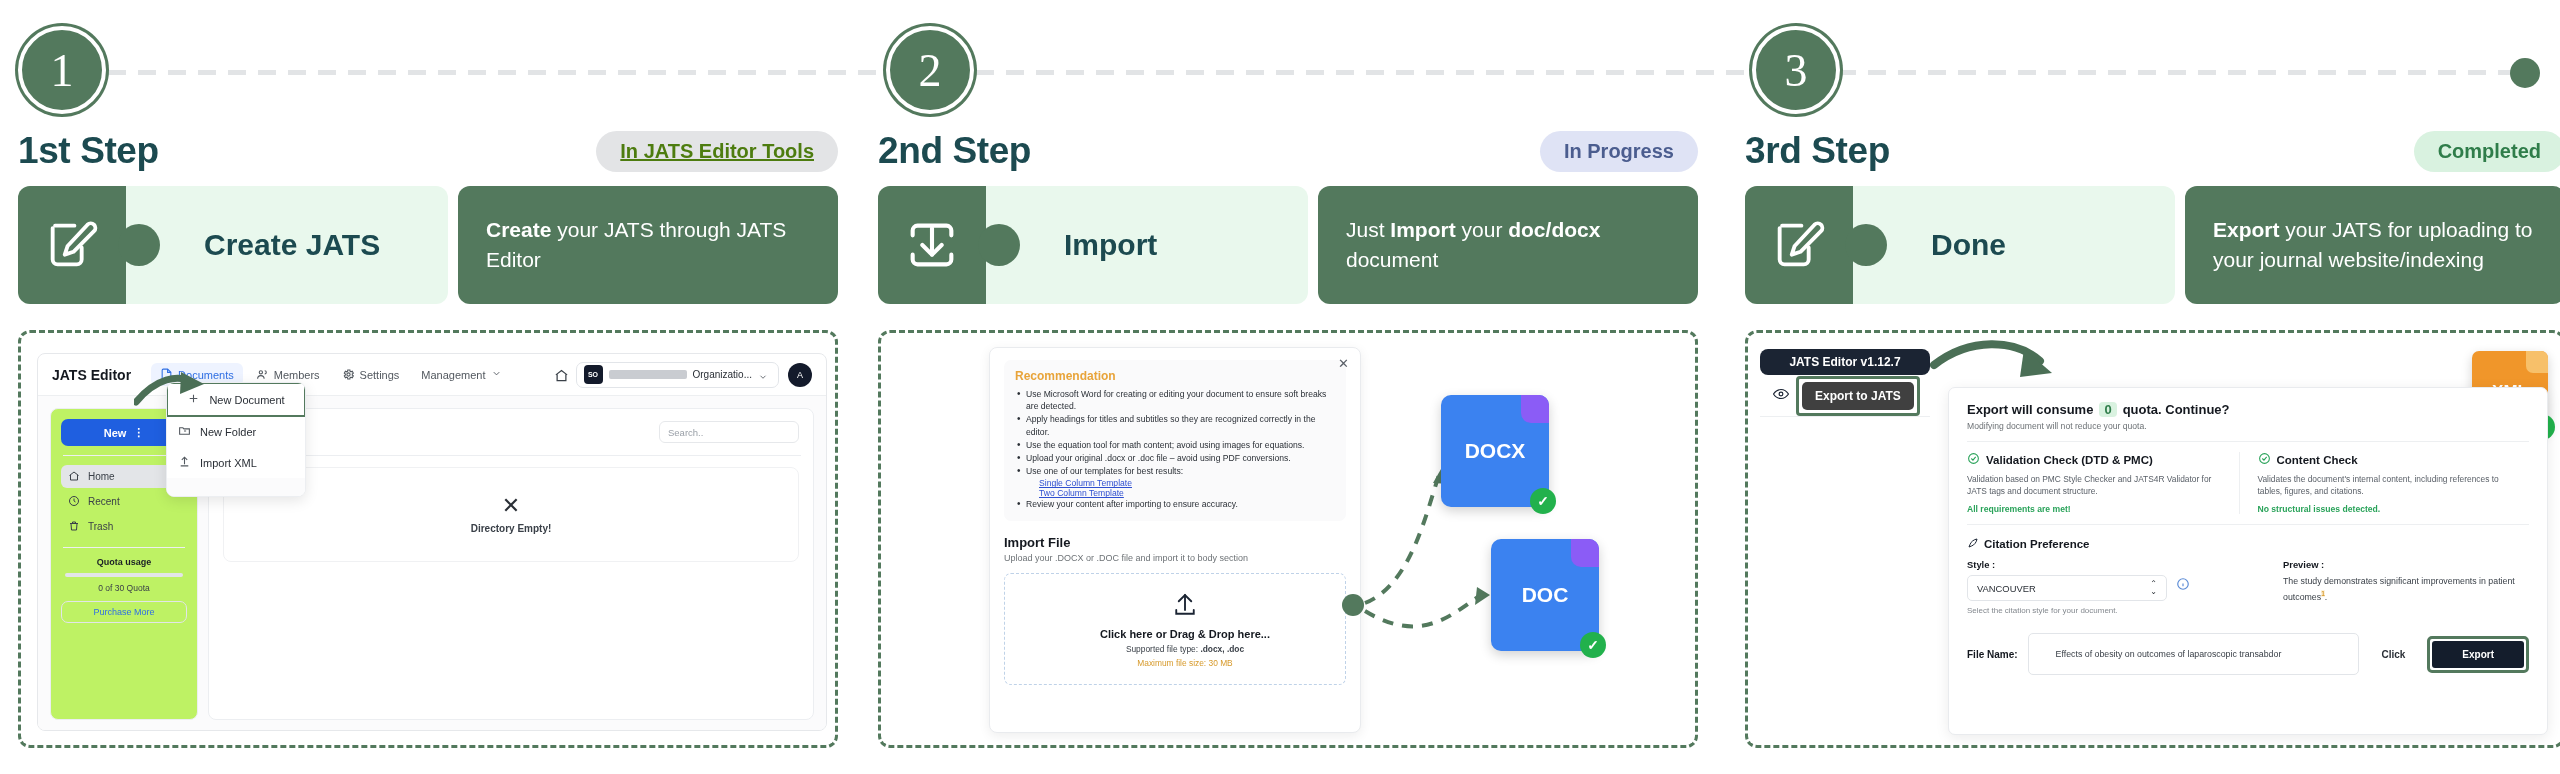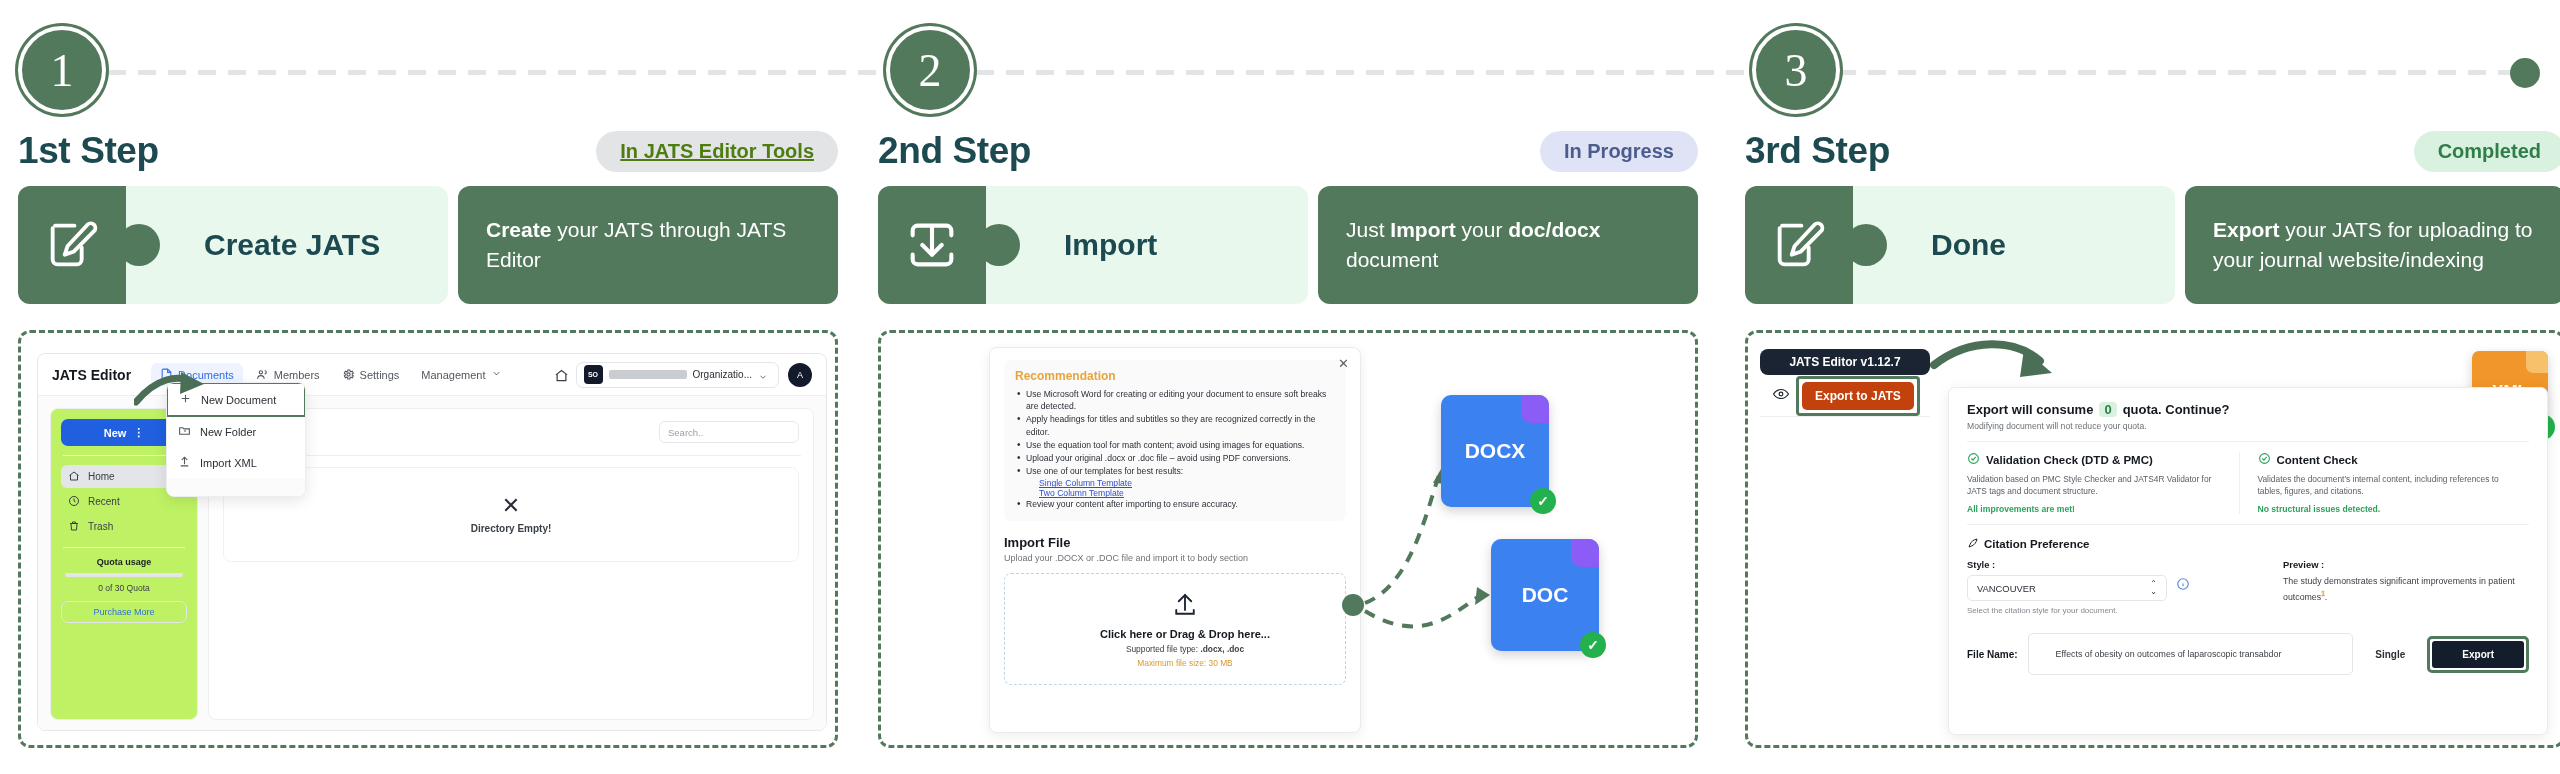--- a/index.html
+++ b/index.html
@@ -171,21 +171,21 @@
   .empty-t { font-size: 10px; font-weight: bold; color: #3a4048; }
   .dropdown1 {
     position: absolute; left: 128px; top: 28px; width: 140px;
     background: #fff; border: 1px solid #eceef1; border-radius: 8px;
     box-shadow: 0 4px 14px rgba(0,0,0,.10); overflow: hidden; z-index: 6;
   }
   .dd-item {
     display: flex; align-items: center; gap: 9px; font-size: 11px; color: #2a2f36;
     padding: 8px 11px;
   }
-  .dd-item.hl { border: 2px solid #53795d; margin: -1px; }
+  .dd-item.hl { border: 2px solid #53795d; margin: -1px; justify-content: center; }
   .dd-foot { height: 18px; background: #fbfbfc; }
   .arrow-svg { position: absolute; left: 96px; top: 18px; z-index: 7; }
 
   
   .app2-panel {
     position: absolute; left: 108px; top: 14px; width: 372px; height: 386px;
     background: #fff; border: 1px solid #e9ebee; border-radius: 8px;
     box-shadow: 0 3px 12px rgba(0,0,0,.07);
     padding: 12px 14px;
   }
@@ -237,21 +237,21 @@
     display: flex; align-items: center; justify-content: center;
     color: #fff; font-size: 12px; font-weight: bold;
   }
   .exp-row {
     position: absolute; left: 12px; top: 42px; width: 170px; height: 42px;
     background: #fff; border-bottom: 1px solid #edeff1;
     display: flex; align-items: center; gap: 6px; padding-left: 12px;
   }
   .exp-hl { border: 3px solid #53795d; border-radius: 4px; padding: 3px; }
   .exp-btn {
-    background: #c2410c; color: #fff; border-radius: 5px;
+    background: #404040; color: #fff; border-radius: 5px;
     font-size: 12px; font-weight: bold; padding: 7px 13px; white-space: nowrap;
   }
   .dlg {
     position: absolute; left: 200px; top: 54px; width: 600px; height: 348px;
     background: #fff; border: 1px solid #e9ebee; border-radius: 7px;
     box-shadow: 0 3px 14px rgba(0,0,0,.08);
     padding: 14px 18px;
   }
   .dlg-h { font-size: 13px; font-weight: bold; color: #14181f; display: flex; align-items: center; gap: 6px; }
   .qbadge { background: #d9f2e0; color: #2f7d4a; border-radius: 4px; padding: 0 5px; font-weight: bold; }
@@ -623,21 +623,21 @@
       <div class="checks">
         <div class="check-col">
           <div class="chk-t">
             <span><svg width="13" height="13" viewBox="0 0 24 24" fill="none" stroke="#2aa35a" stroke-width="2">
                   <circle cx="12" cy="12" r="9"></circle>
                   <path d="M8 12l3 3 5-6"></path>
                 </svg></span>
             <span>Validation Check (DTD &amp; PMC)</span>
           </div>
           <div class="chk-d">Validation based on PMC Style Checker and JATS4R Validator for JATS tags and document structure.</div>
-          <div class="chk-ok">All improvements are met!</div>
+          <div class="chk-ok">All requirements are met!</div>
         </div>
         <div class="check-col">
           <div class="chk-t">
             <span><svg width="13" height="13" viewBox="0 0 24 24" fill="none" stroke="#2aa35a" stroke-width="2">
                   <circle cx="12" cy="12" r="9"></circle>
                   <path d="M8 12l3 3 5-6"></path>
                 </svg></span>
             <span>Content Check</span>
           </div>
           <div class="chk-d">Validates the document's internal content, including references to tables, figures, and citations.</div>
@@ -671,20 +671,20 @@
         </div>
         <div class="cp-right">
           <div class="lbl">Preview :</div>
           <div class="prev-txt"><span>The study demonstrates significant improvements in patient outcomes</span><span class="sup">1</span>.</div>
         </div>
       </div>
 
       <div class="foot">
         <div class="fname-lbl">File Name:</div>
         <div class="fname-in">Effects of obesity on outcomes of laparoscopic transabdor</div>
-        <div class="cancel-b">Single</div>
+        <div class="cancel-b">Click</div>
         <div class="export-wrap">
           <div class="export-b">Export</div>
         </div>
       </div>
     </div>
   </div>
 </div>
 
 </body></html>

